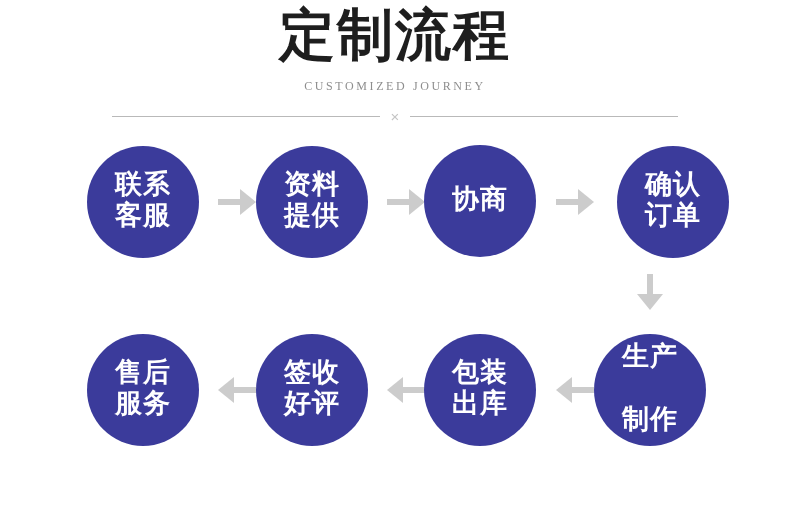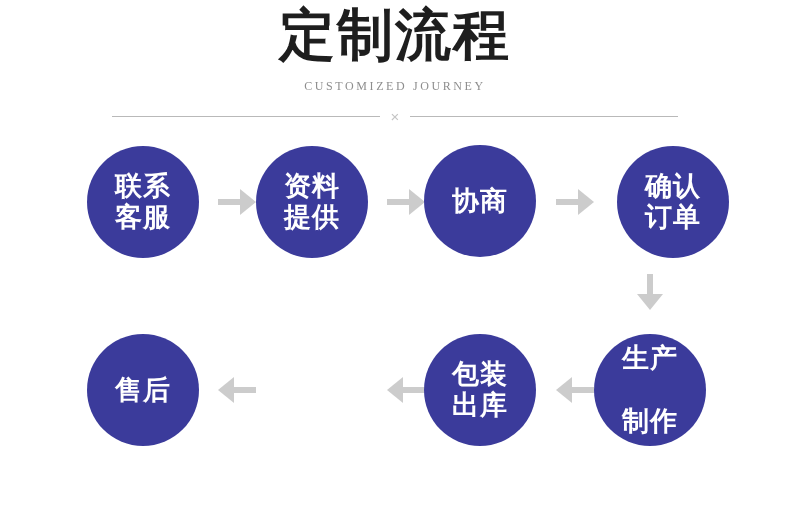--- a/index.html
+++ b/index.html
@@ -97,21 +97,21 @@
     align-items: center;
     justify-content: center;
   }
   .node-line {
     display: block;
     color: #ffffff;
     font-size: 27px;
     line-height: 31px;
     font-weight: bold;
     letter-spacing: 1px;
-    font-family: Liberation Serif, serif;
+    font-family: Liberation Mono, monospace;
     text-align: center;
   }
 
   
   .arrow-h {
     position: absolute;
     width: 38px;
     height: 26px;
   }
   .arrow-h .shaft {
@@ -209,27 +209,32 @@
     <span class="node-line">订单</span>
   </div>
 
   <div class="arrow-v" style="left:637px; top:274px;">
     <span class="shaft"></span>
     <span class="head"></span>
   </div>
 
   <div class="node" style="left:87px; top:334px;">
     <span class="node-line">售后</span>
+    <span class="node-line">服务</span>
   </div>
 
   <div class="arrow-h left" style="left:218px; top:377px;">
     <span class="shaft"></span>
     <span class="head"></span>
   </div>
 
+  <div class="node" style="left:256px; top:334px;">
+    <span class="node-line">签收</span>
+    <span class="node-line">好评</span>
+  </div>
 
   <div class="arrow-h left" style="left:387px; top:377px;">
     <span class="shaft"></span>
     <span class="head"></span>
   </div>
 
   <div class="node" style="left:424px; top:334px;">
     <span class="node-line">包装</span>
     <span class="node-line">出库</span>
   </div>

